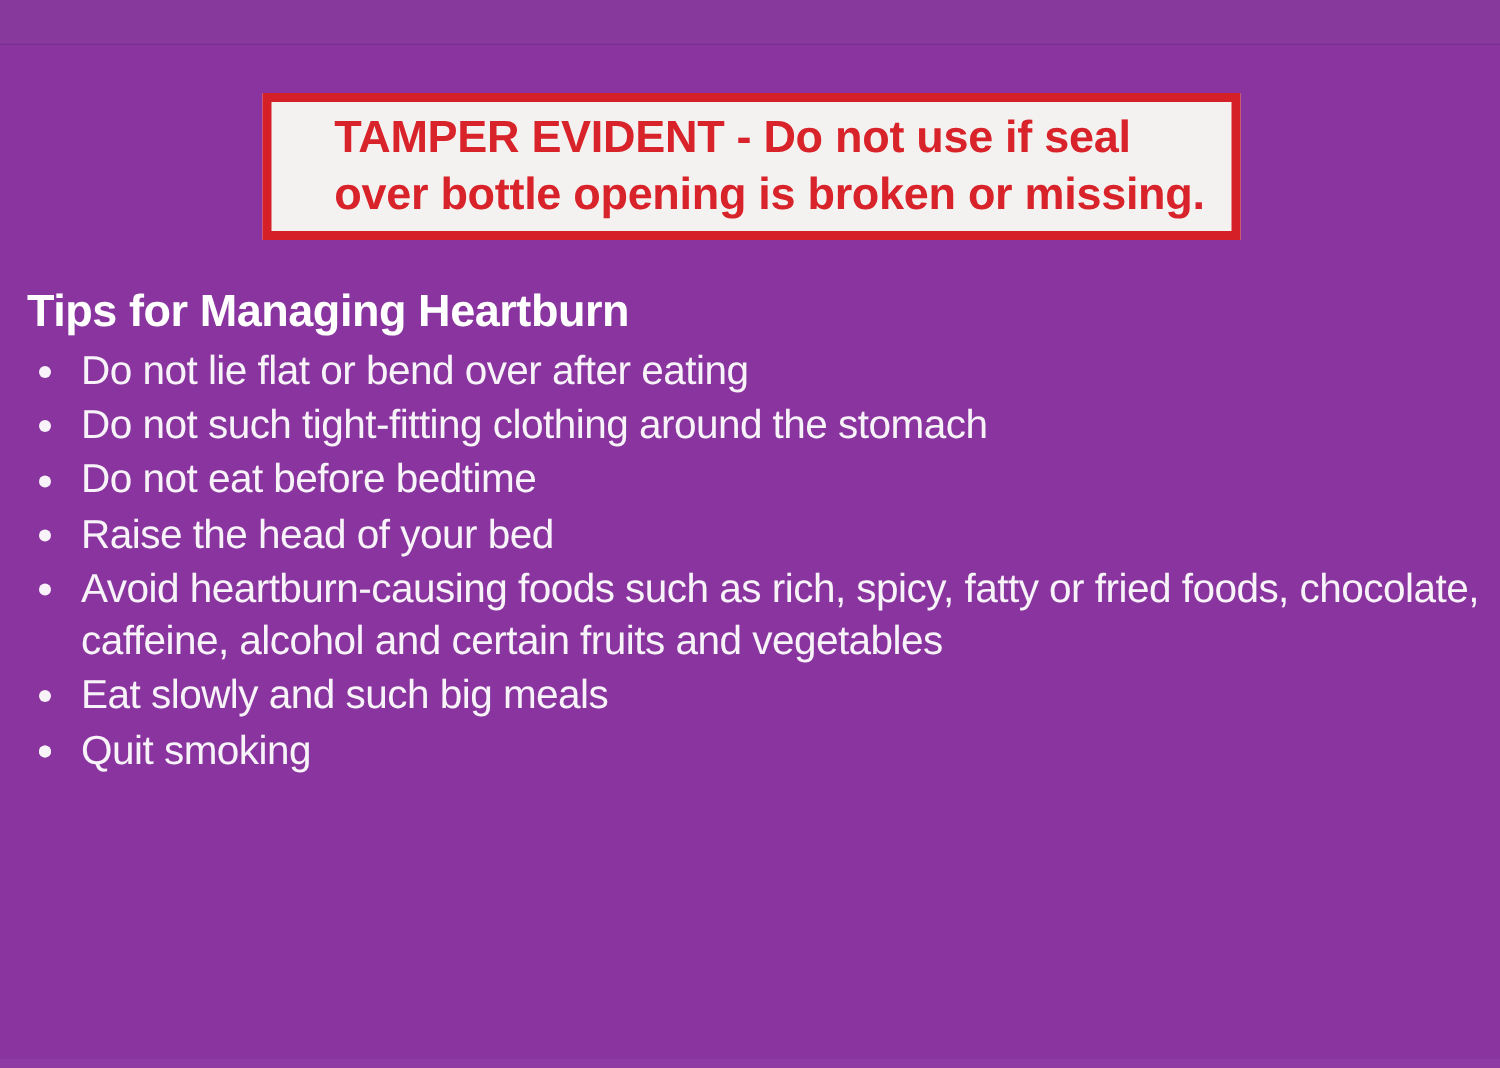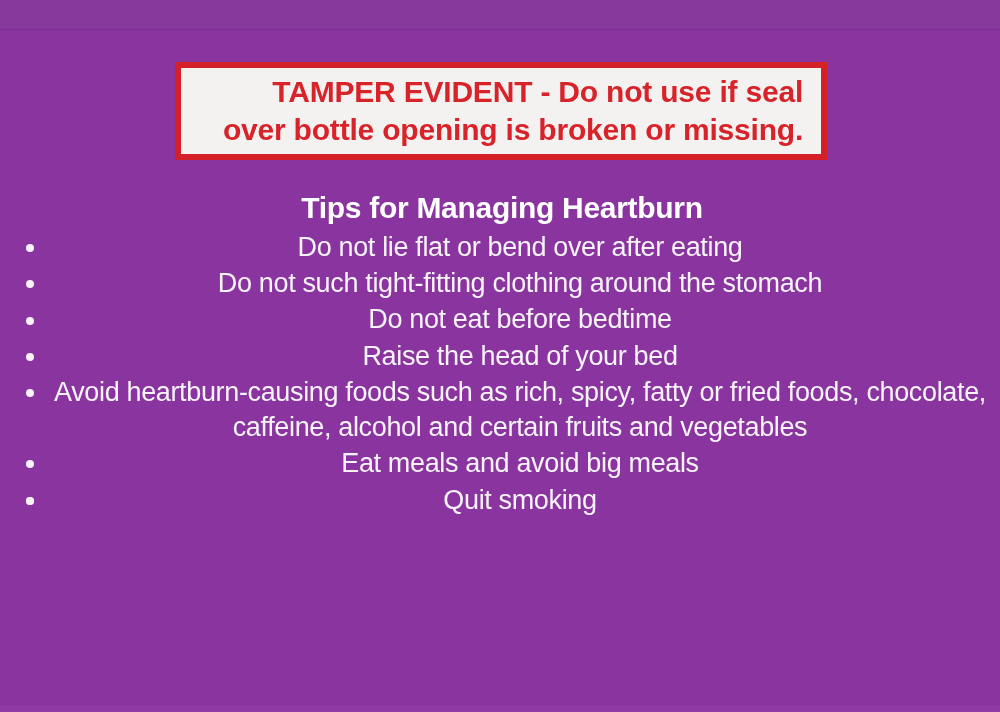--- a/index.html
+++ b/index.html
@@ -52,34 +52,33 @@
     border: 6px solid #d62027;
     display: flex;
     align-items: center;
     justify-content: center;
   }
   #tamper-text {
     color: #d8232a;
     font-weight: bold;
     font-size: 30px;
     line-height: 1.28;
-    text-align: right;
+    text-align: left;
     letter-spacing: -0.2px;
     padding: 0 6px;
     white-space: pre-line;
     margin-left: 24px;
   }
 
   
   #tips-section {
     position: absolute;
     left: 18px;
     top: 190px;
     width: 968px;
-    text-align: center;
   }
 
   #tips-heading {
     color: #ffffff;
     font-weight: bold;
     font-size: 30px;
     line-height: 1.2;
     letter-spacing: -0.3px;
     margin: 0 0 4px 0;
   }
@@ -142,21 +141,21 @@
       <li class="tip-item">
         <span class="tip-bullet"></span>
         <span>Raise the head of your bed</span>
       </li>
       <li class="tip-item">
         <span class="tip-bullet"></span>
         <span>Avoid heartburn-causing foods such as rich, spicy, fatty or fried foods, chocolate, caffeine, alcohol and certain fruits and vegetables</span>
       </li>
       <li class="tip-item">
         <span class="tip-bullet"></span>
-        <span>Eat meals and avoid big meals</span>
+        <span>Eat slowly and such big meals</span>
       </li>
       <li class="tip-item">
         <span class="tip-bullet"></span>
       </li>
       <li class="tip-item">
         <span class="tip-bullet"></span>
         <span>Quit smoking</span>
       </li>
     </ul>
   </div>

